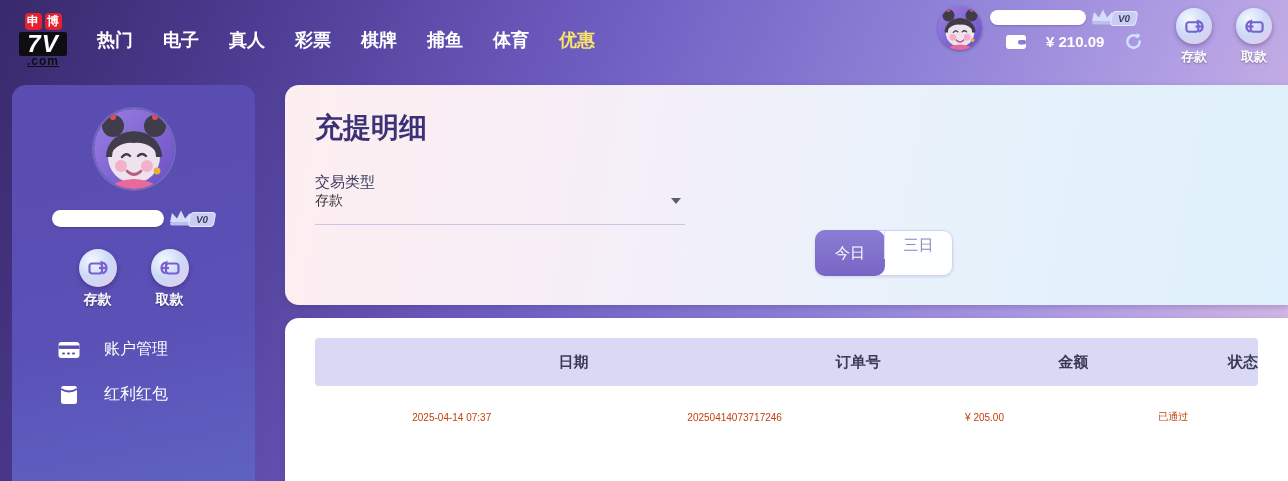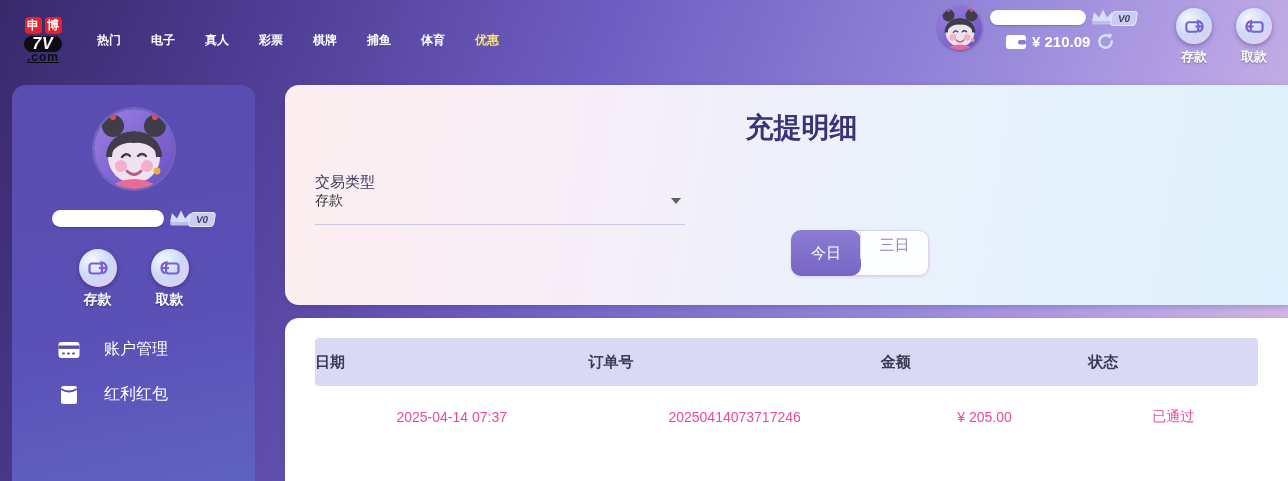--- a/index.html
+++ b/index.html
@@ -7,33 +7,33 @@
   .page {
     position:relative; width:1288px; height:481px; overflow:hidden;
     font-family:"Liberation Sans","DejaVu Sans",sans-serif;
     background:linear-gradient(112deg,#38296b 0%,#4d3c92 18%,#6f5ec2 42%,#9183d8 65%,#b3a0e4 82%,#dcbfe4 100%);
   }
   
   .topbar { position:absolute; top:0; left:0; right:0; height:80px; display:flex; align-items:center; }
   .logo { margin-left:10px; width:66px; display:flex; flex-direction:column; align-items:center; cursor:pointer; }
   .logo-badges { display:flex; gap:3px; margin-bottom:2px; }
   .logo-badge { width:17px; height:17px; background:#e5202f; color:#fff; border-radius:4px; font-size:12px; font-weight:bold; display:flex; align-items:center; justify-content:center; }
-  .logo-name { background:#0d0d12; color:#fff; font-weight:bold; font-size:16px; line-height:1; padding:0 8px; border-radius:14px; letter-spacing:1px; font-style:italic; }
+  .logo-name { background:#0d0d12; color:#fff; font-weight:bold; font-size:24px; line-height:1; padding:0 8px; border-radius:2px; letter-spacing:1px; font-style:italic; }
   .logo-tld { color:#0d0d12; font-weight:800; font-size:12px; letter-spacing:1px; margin-top:-2px;text-decoration:underline; }
   .topnav { display:flex; margin-left:6px; }
-  .nav-item { color:#fff; font-size:12px; font-weight:bold; padding:10px 15px; cursor:pointer; }
+  .nav-item { color:#fff; font-size:18px; font-weight:bold; padding:10px 15px; cursor:pointer; }
   .nav-item.active { color:#f7e36b; }
   .user-cluster { position:absolute; left:938px; top:6px; display:flex; }
   .avatar-sm { width:44px; height:44px; border-radius:50%; overflow:hidden; flex:none; cursor:pointer; box-shadow:0 1px 3px rgba(20,10,60,.4); }
   .user-meta { margin-left:8px; }
   .name-row { display:flex; align-items:center; height:22px; }
   .name-pill { width:96px; height:15px; background:#fff; border-radius:8px; box-shadow:0 1px 2px rgba(0,0,0,.2); }
   .crown-wrap { display:flex; align-items:flex-end; margin-left:4px; }
   .vip-pill { background:#c9cdf4; border:1px solid #e6e9fb; border-radius:4px; transform:skewX(-10deg); font-size:10px; font-weight:bold; color:#3c3c5a; padding:1px 6px; margin-left:-5px; }
-  .balance-row { display:flex; align-items:center; margin-top:4px; gap:6px; margin-left:16px; }
+  .balance-row { display:flex; align-items:center; margin-top:4px; gap:20px; margin-left:16px; }
   .balance { color:#fff; font-weight:bold; font-size:15px; }
   .refresh-btn { width:19px; height:19px; cursor:pointer; }
   .top-actions { position:absolute; right:12px; top:8px; display:flex; gap:16px; }
   .action-col { display:flex; flex-direction:column; align-items:center; width:44px; cursor:pointer; }
   .action-circle { width:36px; height:36px; border-radius:50%; display:flex; align-items:center; justify-content:center;
     background:radial-gradient(circle at 35% 30%, #f3f9ff 0%, #ccd9f8 48%, #edc9e2 100%); box-shadow:0 2px 5px rgba(30,15,80,.35); }
   .action-label { color:#fff; font-size:13px; font-weight:bold; margin-top:4px; text-shadow:0 1px 2px rgba(0,0,0,.35); }
   
   .sidebar { position:absolute; left:12px; top:85px; width:243px; height:430px; border-radius:14px;
     background:linear-gradient(168deg,#5a4cb0 0%,#5a50b6 55%,#6066c4 100%);
@@ -45,43 +45,43 @@
   .side-actions { display:flex; gap:28px; margin-top:22px; }
   .side-menu { width:100%; padding-left:46px; margin-top:30px; display:flex; flex-direction:column; gap:24px; }
   .menu-item { display:flex; align-items:center; gap:24px; color:#fff; font-size:16px; cursor:pointer; }
   .menu-icon { width:22px; height:20px; display:flex; align-items:center; justify-content:center; }
   
   .content { position:absolute; left:285px; top:85px; right:0; }
   .panel { border-radius:14px 0 0 14px; }
   .panel-filter { position:relative; height:220px; padding:24px 0 0 30px;
     background:linear-gradient(100deg,#fdeef0 0%,#f7eef7 28%,#e9f2fb 62%,#def0fb 100%);
     box-shadow:0 2px 6px rgba(60,40,120,.25); }
-  .panel-header { display:flex; align-items:center; gap:10px;flex-direction:column; }
+  .panel-header { display:flex; align-items:flex-end; gap:10px; }
   .page-title { font-size:28px; color:#3b3176; font-weight:bold; }
   .page-subtitle { font-size:14px; color:#6b61a8; font-weight:bold; }
   .form-area { margin-top:22px; }
   .form-row { display:flex; align-items:flex-start; height:50px;flex-direction:column; }
   .form-label { width:112px; font-size:15px; color:#3c3c60; padding-top:4px; }
   .form-field { width:370px; }
   .select-field { border-bottom:1px solid #c9c6e2; padding-bottom:14px; display:flex; justify-content:space-between; align-items:center; cursor:pointer; }
   .date-field { border-bottom:1px dashed #b7b3d6; padding-bottom:8px; display:flex; justify-content:space-between; align-items:center; cursor:pointer; }
   .field-value { font-size:14px; color:#333; }
   .chevron-down-icon { width:0; height:0; border-left:5px solid transparent; border-right:5px solid transparent; border-top:6px solid #5d5d70; margin-right:4px; }
-  .tab-group { position:absolute; left:506px; top:145px; display:flex; background:rgba(255,255,255,.88);
+  .tab-group { position:absolute; left:530px; top:145px; display:flex; background:rgba(255,255,255,.88);
     border:1px solid #d9d2ef; border-radius:10px; box-shadow:0 1px 3px rgba(90,70,160,.18); }
   .tab { width:68px; height:28px; display:flex; align-items:center; justify-content:center; font-size:15px; color:#8d85bd; cursor:pointer; border-left:1px solid #ded8f1; }
   .tab:first-child { border-left:none; }
   .tab.active { background:linear-gradient(180deg,#8b7cd4,#7766c4); color:#fff; border-radius:10px; margin:-1px; height:46px; width:70px; }
   .panel-table { margin-top:13px; height:210px; background:#ffffff; padding:20px 30px 0 30px; box-shadow:0 2px 6px rgba(60,40,120,.25); }
   table { width:100%; border-collapse:collapse; table-layout:fixed; }
   thead tr { background:#d9d8f5; height:48px; }
-  th { font-size:15px; color:#3a3a52; font-weight:600; text-align:left;font-family:Liberation Serif, serif; }
+  th { font-size:15px; color:#3a3a52; font-weight:600; text-align:right;font-family:Liberation Serif, serif; }
   th:first-child { border-radius:4px 0 0 4px; }
   th:last-child { border-radius:0 4px 4px 0; }
-  td { height:62px; text-align:center; font-size:14px; color:#ec4899; vertical-align:middle; }
+  td { height:62px; text-align:center; font-size:10px; color:#c2410c; vertical-align:middle; }
 </style>
 </head>
 <body>
 
 <svg width="0" height="0" style="position:absolute">
   <defs>
     <linearGradient id="avbg" x1="0" y1="0" x2="1" y2="1">
       <stop offset="0" stop-color="#9a80e2"></stop>
         <stop offset="1" stop-color="#6a4fc4"></stop>
     </linearGradient>

